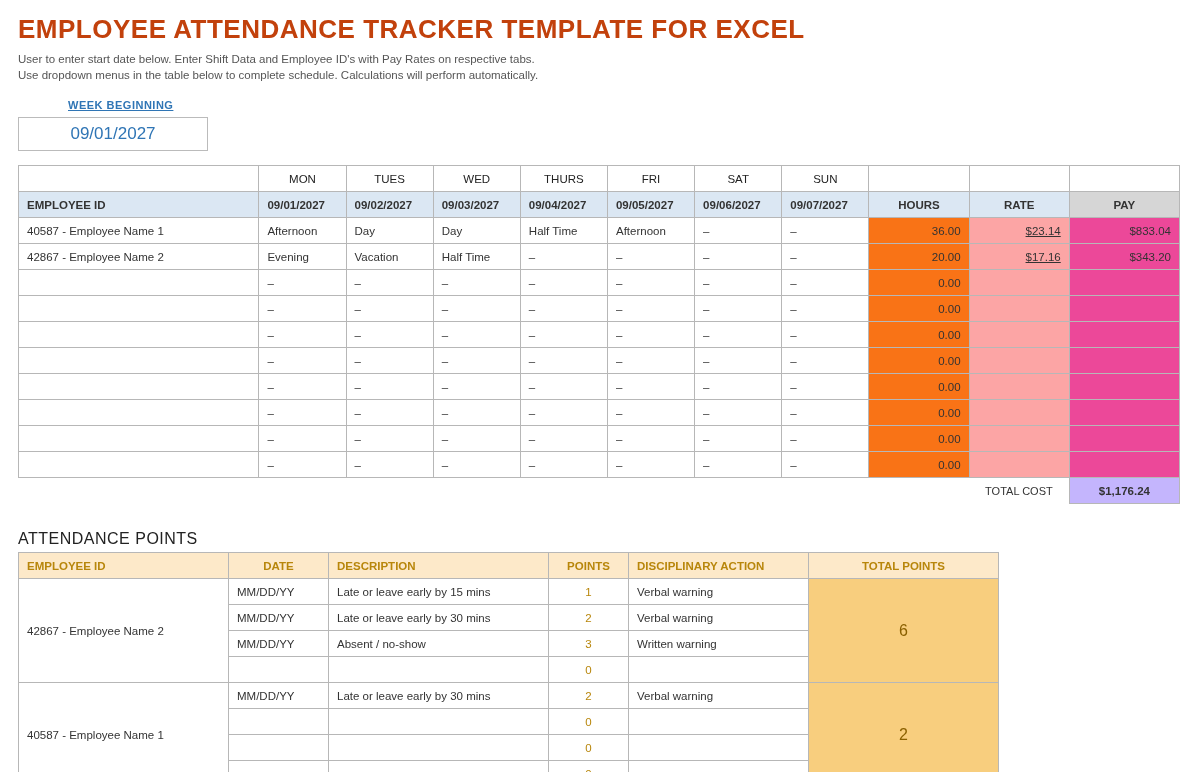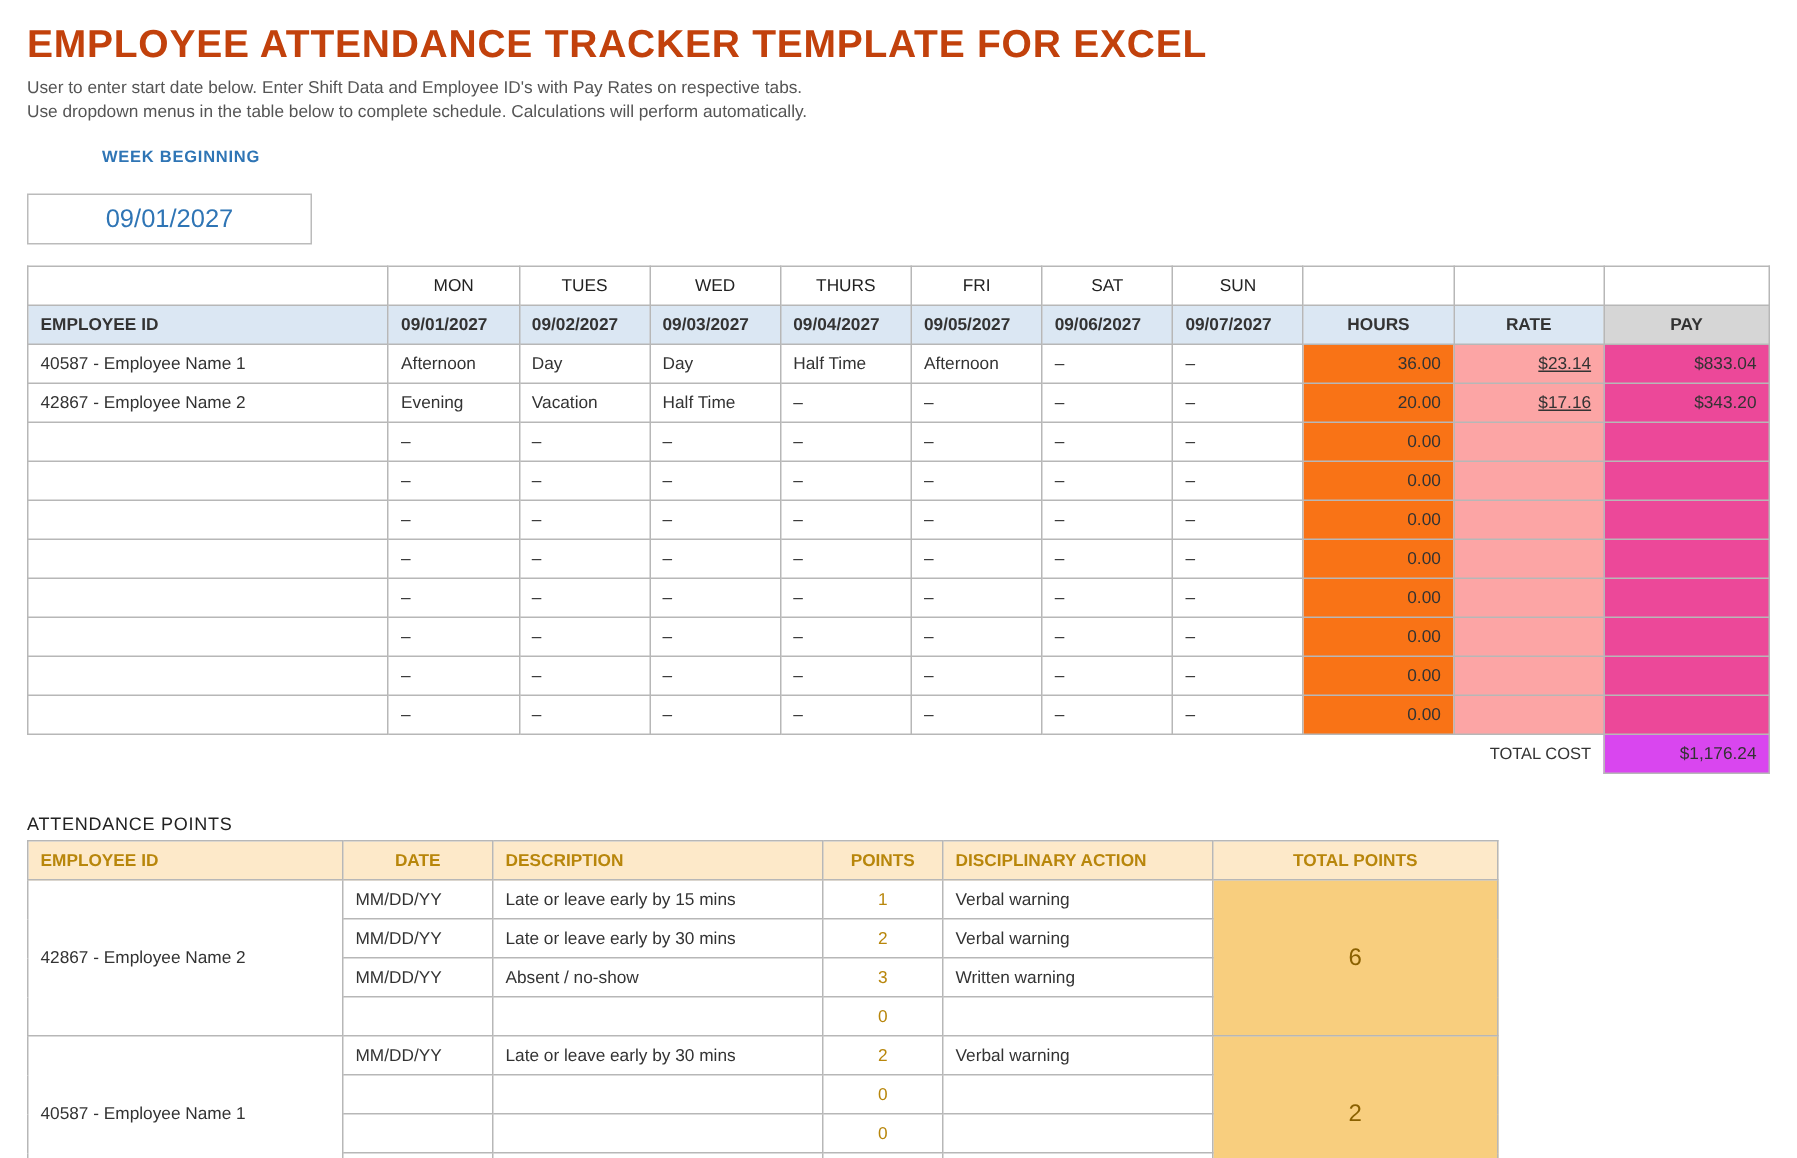--- a/index.html
+++ b/index.html
@@ -23,22 +23,23 @@
     color: #555;
     font-size: 11.5px;
     line-height: 1.4;
     margin-bottom: 16px;
   }
   .week-label {
     color: #2f75b5;
     font-size: 11px;
     font-weight: bold;
     margin-left: 50px;
-    margin-bottom: 18px;
+    margin-bottom: 6px;
     letter-spacing: 0.5px;
+    text-decoration: underline;
   }
   .week-box {
     border: 1px solid #bbb;
     width: 190px;
     height: 34px;
     display: flex;
     align-items: center;
     justify-content: center;
     color: #2f75b5;
     font-size: 17px;
@@ -73,25 +74,25 @@
     font-weight: bold;
   }
   .sched th.calc-h { text-align: center; }
   .sched th.pay-h  { text-align: center; background:#d6d6d6;margin-left:36px; }
   .sched td.hours { background:#f97316; text-align:right; }
   .sched td.rate  { background:#fca5a5; text-align:right;text-decoration:underline; }
   .sched td.pay   { background:#ec4899; text-align:right; }
   .sched td.shift { }
 
   .totalrow td { border:none; padding:6px 8px; }
-  .totalrow .lbl { text-align:right; font-size:11px; }
-  .totalrow .val { border:1px solid #b7b7b7; background:#d946ef; text-align:right; font-weight:normal; }
+  .totalrow .lbl { text-align:center; font-size:11px; }
+  .totalrow .val { border:1px solid #b7b7b7; background:#c4b5fd; text-align:center; font-weight:bold; }
 
   .section-title {
-    font-size: 12px;
+    font-size: 16px;
     letter-spacing: 0.5px;
     margin: 26px 0 4px 0;
     color:#222;
   }
 
   .points { width: 980px; }
   .points col.emp  { width: 210px; }
   .points col.date { width: 100px; }
   .points col.desc { width: 220px; }
   .points col.pts  { width: 80px; }

